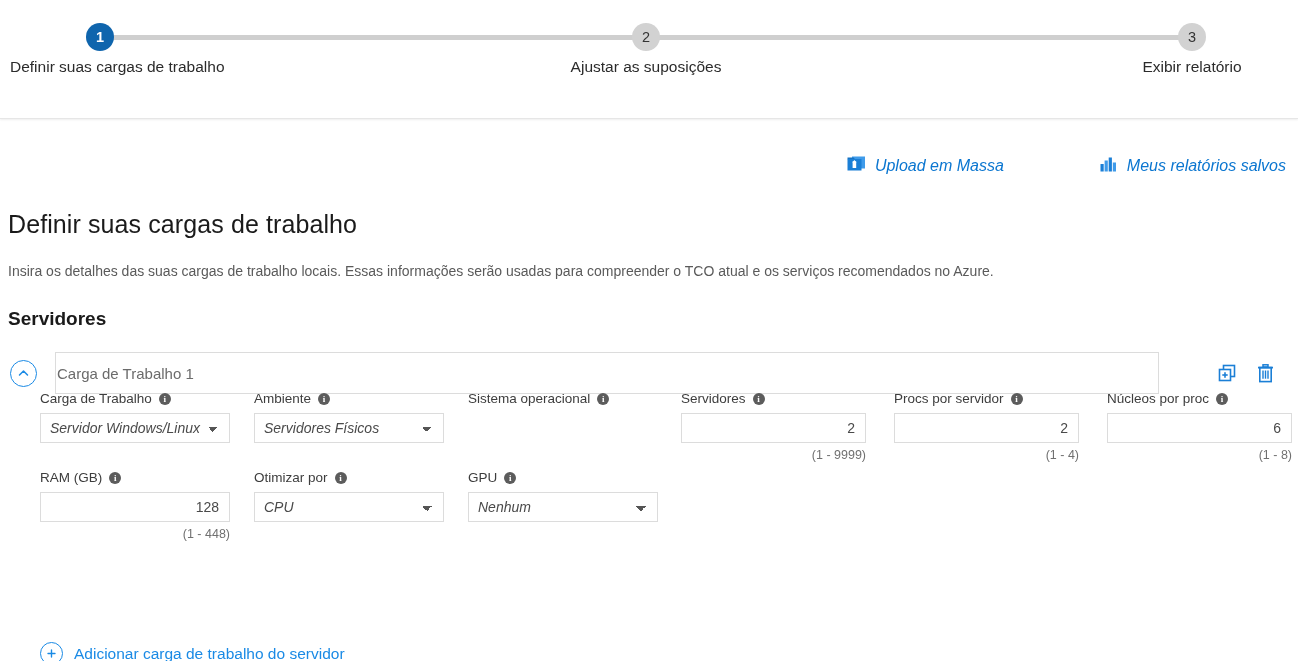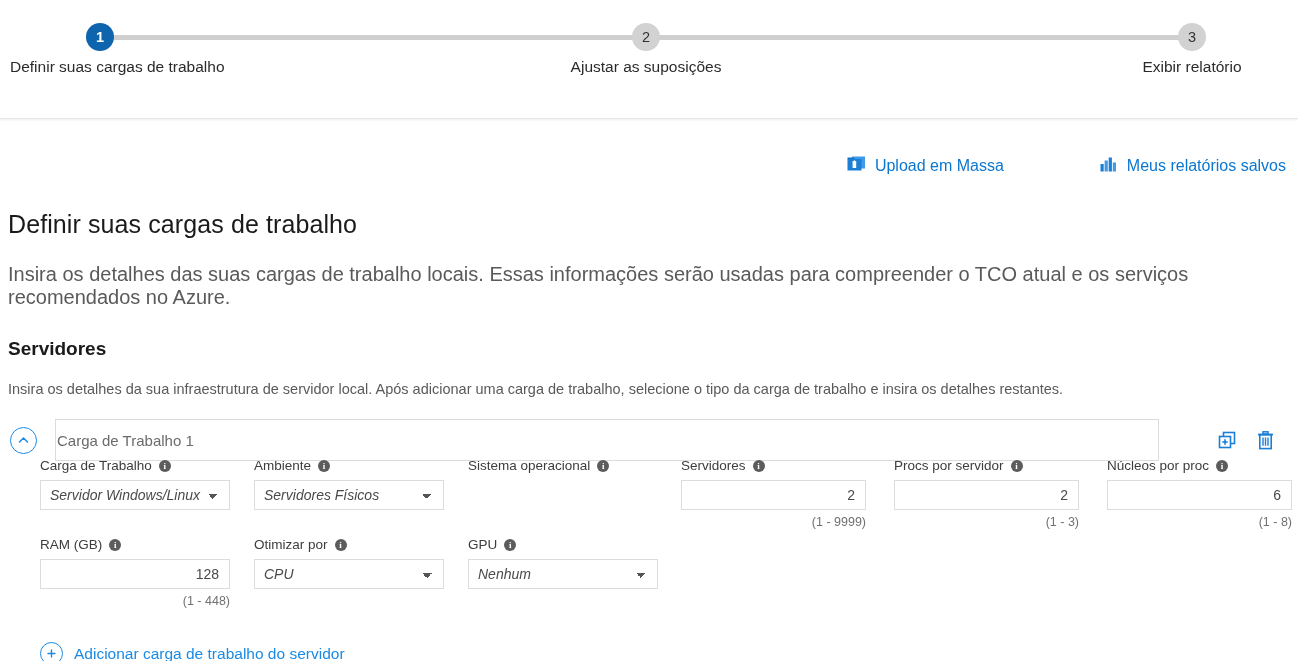--- a/index.html
+++ b/index.html
@@ -88,34 +88,34 @@
   }
   .toplink {
     display: flex;
     align-items: center;
     gap: 9px;
     color: #0b76d0;
     font-size: 16px;
     cursor: pointer;
     text-decoration: none;
   }
-  .toplink .lbl { color: #0b76d0; }
+  .toplink .lbl { color: #0b76d0; font-style: italic; }
 
   
   .content { position: absolute; left: 8px; top: 210px; right: 8px; }
 
   h1.page-title {
     font-size: 25px;
     font-weight: 400;
     color: #1a1a1a;
     margin: 0 0 0 0;
     letter-spacing: .1px;
   }
   p.page-desc {
-    font-size: 20px;
+    font-size: 14px;
     color: #5a5a5a;
     margin: 24px 0 0 0;
   }
   h2.section-title {
     font-size: 19px;
     font-weight: 600;
     color: #1a1a1a;
     margin: 29px 0 0 0;
   }
   p.section-desc {
@@ -304,21 +304,20 @@
     <span class="lbl">Meus relatórios salvos</span>
   </div>
 </div>
 
 <div class="content">
 
   <h1 class="page-title">Definir suas cargas de trabalho</h1>
   <p class="page-desc">Insira os detalhes das suas cargas de trabalho locais. Essas informações serão usadas para compreender o TCO atual e os serviços recomendados no Azure.</p>
 
   <h2 class="section-title">Servidores</h2>
-  <p class="section-desc">Insira os detalhes da sua infraestrutura de servidor local. Após adicionar uma carga de trabalho, selecione o tipo da carga de trabalho e insira os detalhes restantes.</p>
 
   <div class="wl-header">
     <div class="collapse-btn">
       <svg width="13" height="13" viewBox="0 0 13 13">
         <polyline points="2.5,8 6.5,4 10.5,8" fill="none" stroke="#1a8ae5" stroke-width="1.5" stroke-linecap="round" stroke-linejoin="round"></polyline>
       </svg>
     </div>
     <input class="wl-name-input" type="text" value="Carga de Trabalho 1" style="">
     <div class="wl-actions">
       <span class="icon-btn">
@@ -380,21 +379,21 @@
       <input class="fnum" type="text" value="2" style="">
       <div class="frange">(1 - 9999)</div>
     </div>
 
     <div class="field" style="left:886px; top:0; width:185px;">
       <div class="flabel">
         <span>Procs por servidor</span>
         <span class="info-dot">i</span>
       </div>
       <input class="fnum" type="text" value="2" style="">
-      <div class="frange">(1 - 3)</div>
+      <div class="frange">(1 - 4)</div>
     </div>
 
     <div class="field" style="left:1099px; top:0; width:185px;">
       <div class="flabel">
         <span>Núcleos por proc</span>
         <span class="info-dot">i</span>
       </div>
       <input class="fnum" type="text" value="6" style="">
       <div class="frange">(1 - 8)</div>
     </div>

